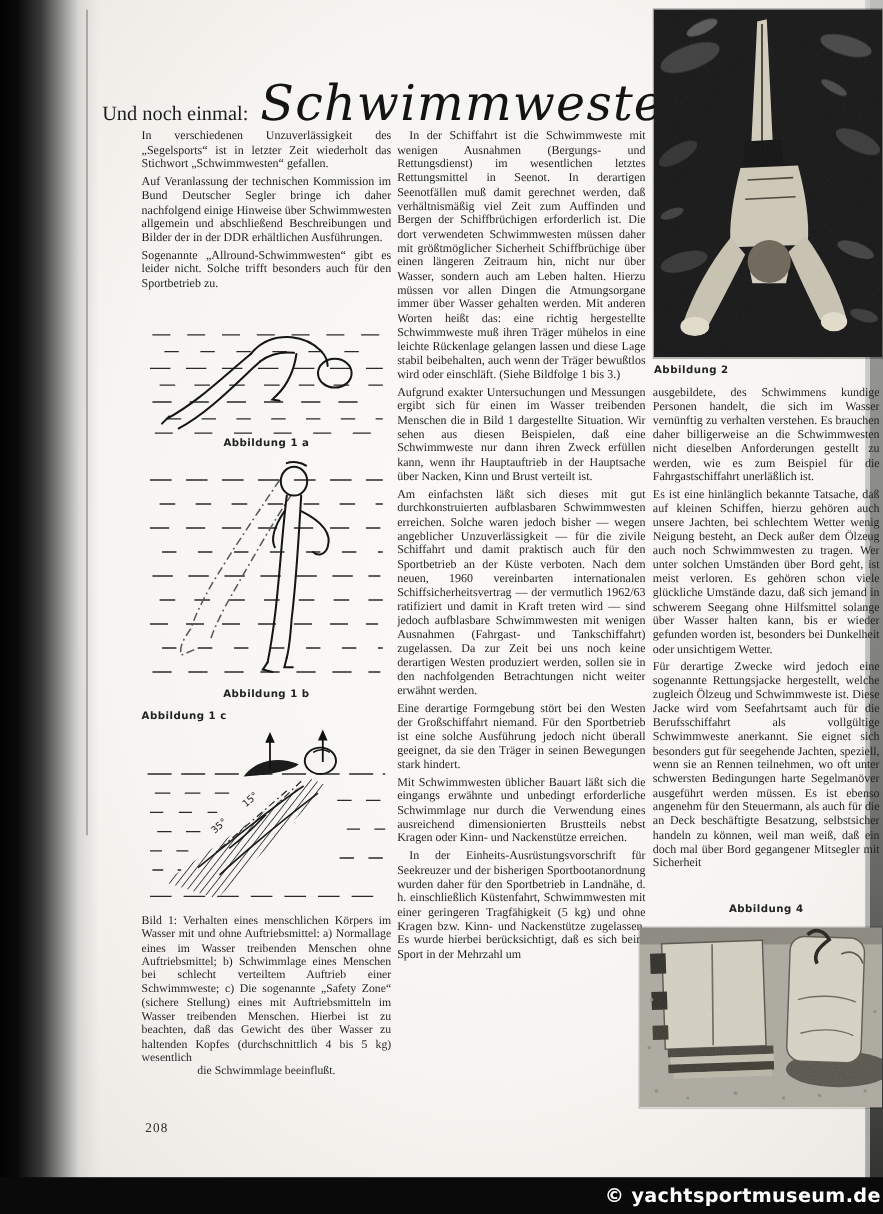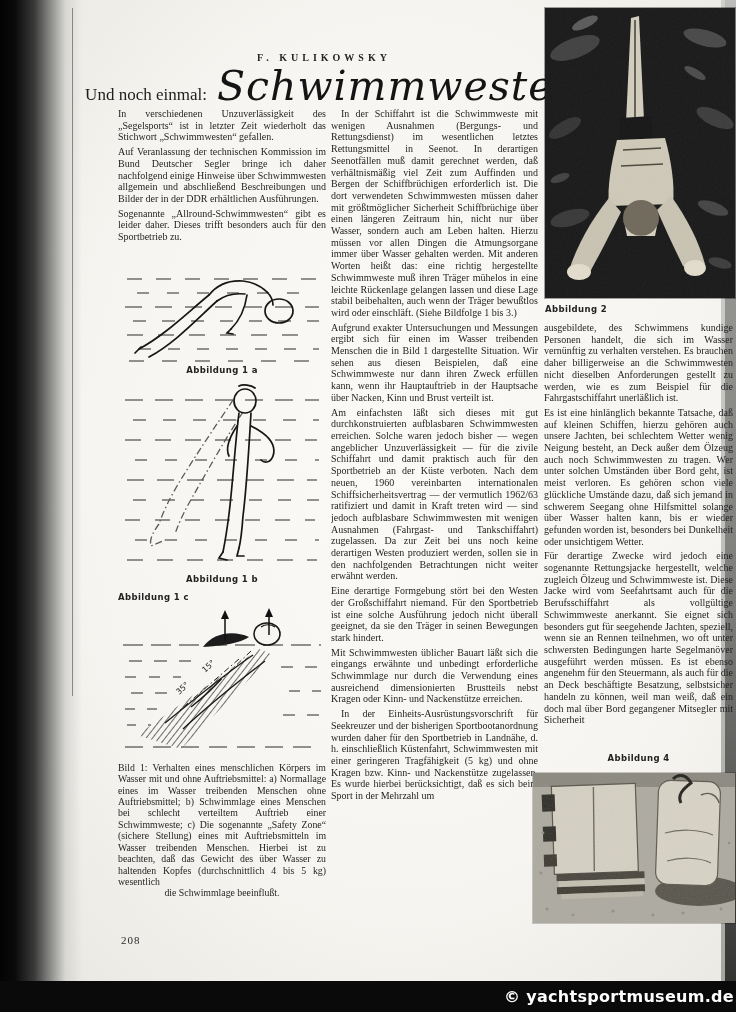--- a/index.html
+++ b/index.html
@@ -65,30 +65,29 @@
 </head>
 <body>
 
 <div class="scan">
 
   <div class="gutter"></div>
   <div class="gutter-line"></div>
   <div class="page-edge-inner"></div>
   <div class="page-edge"></div>
 
-  <div class="author">F. KULIKOWSKY</div>
   <div class="title-line">
     <span class="title-prefix">Und noch einmal:</span>
     <span class="title-main">Schwimmwesten</span>
   </div>
 
   <div class="col col1">
     <p>In verschiedenen Unzuverlässigkeit des „Segelsports“ ist in letzter Zeit wiederholt das Stichwort „Schwimmwesten“ gefallen.</p>
     <p>Auf Veranlassung der technischen Kommission im Bund Deutscher Segler bringe ich daher nachfolgend einige Hinweise über Schwimmwesten allgemein und abschließend Beschreibungen und Bilder der in der DDR erhältlichen Ausführungen.</p>
-    <p>Sogenannte „Allround-Schwimmwesten“ gibt es leider daher. Dieses trifft besonders auch für den Sportbetrieb zu.</p>
+    <p>Sogenannte „Allround-Schwimmwesten“ gibt es leider nicht. Solche trifft besonders auch für den Sportbetrieb zu.</p>
 
     <div class="figblock">
       <svg class="figsvg" width="202" height="116" viewBox="0 0 202 116">
         <g stroke="#2a2a2a" stroke-width="1.1">
           <line x1="6" y1="30" x2="198" y2="30" stroke-dasharray="15 14"></line>
           <line x1="16" y1="44" x2="196" y2="44" stroke-dasharray="12 18"></line>
           <line x1="4" y1="58" x2="198" y2="58" stroke-dasharray="17 13"></line>
           <line x1="12" y1="72" x2="198" y2="72" stroke-dasharray="13 16"></line>
           <line x1="6" y1="86" x2="192" y2="86" stroke-dasharray="16 15"></line>
           <line x1="18" y1="100" x2="198" y2="100" stroke-dasharray="12 17"></line>

